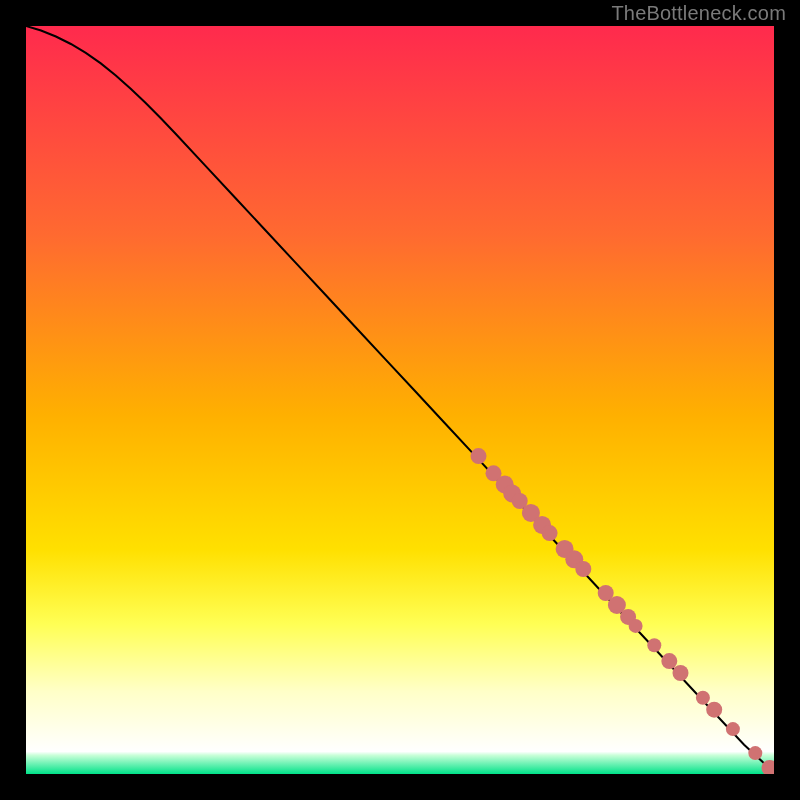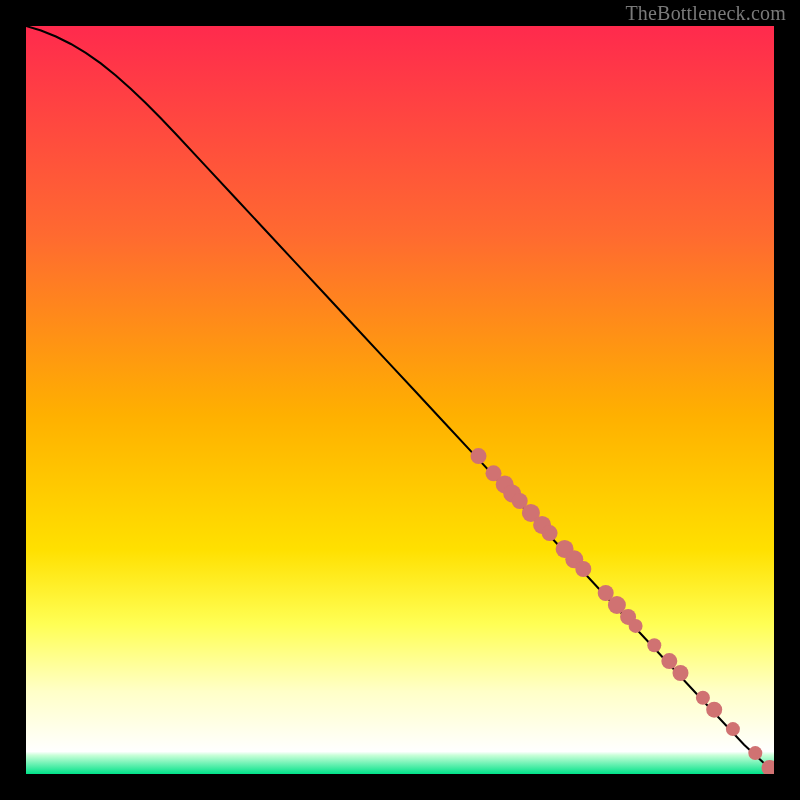--- a/index.html
+++ b/index.html
@@ -18,21 +18,20 @@
     background: #000;
   }
   .attribution {
     position: absolute;
     top: 2px;
     right: 14px;
     color: #7a7a7a;
     font-size: 20px;
     font-weight: 400;
     letter-spacing: 0.2px;
-    font-family: Liberation Serif, serif;
   }
   .plot {
     position: absolute;
     left: 26px;
     top: 26px;
     width: 748px;
     height: 748px;
   }
   svg { display: block; }
 </style>

